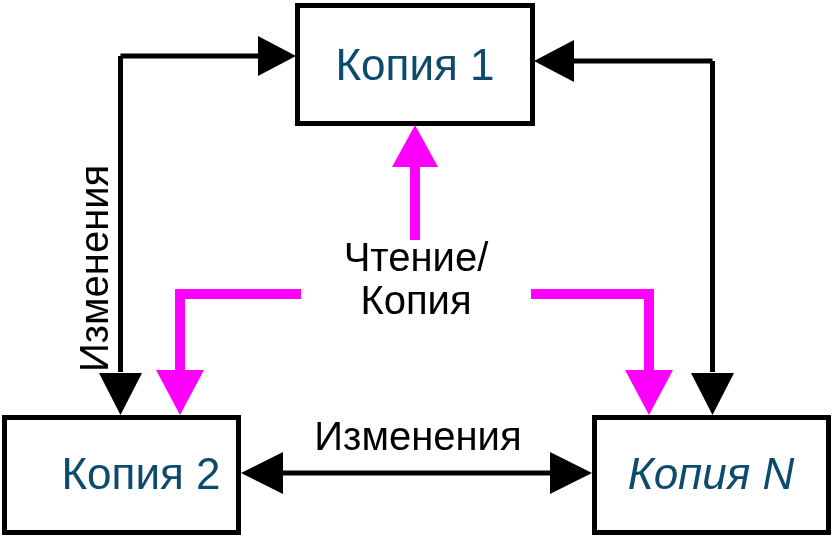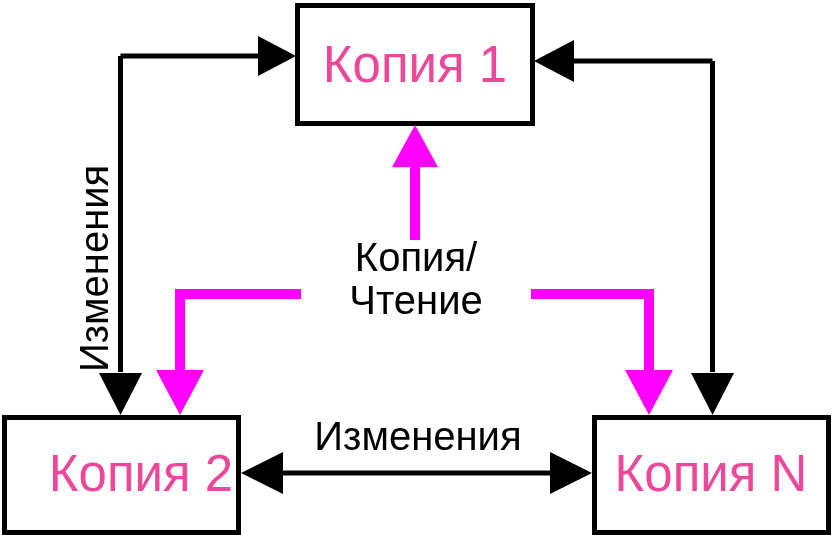--- a/index.html
+++ b/index.html
@@ -20,22 +20,22 @@
   #canvas svg {
     position: absolute;
     left: 0;
     top: 0;
   }
   .node-label {
     position: absolute;
     display: flex;
     align-items: center;
     justify-content: center;
-    font-size: 51px;
-    color: #ec4899;
+    font-size: 44px;
+    color: #0c4a6e;
     white-space: nowrap;
     letter-spacing: 0px;
   }
   .edge-label {
     position: absolute;
     font-size: 40px;
     color: #000000;
     white-space: nowrap;
     text-align: center;
     line-height: 1.08;
@@ -104,24 +104,24 @@
       <path d="M 531 294 L 649 294 L 649 374" fill="none" stroke="#FF00FF" stroke-width="10" stroke-linejoin="miter"></path>
       <polygon points="649,415 625,370 673,370" fill="#FF00FF"></polygon>
     </g>
 
   </svg>
 
   <div class="node-label" style="left:296px; top:4px; width:238px; height:121px;">Копия 1</div>
 
   <div class="node-label" style="left:2px; top:415px; width:238px; height:117px;padding-left:20px;">Копия 2</div>
 
-  <div class="node-label" style="left:592px; top:415px; width:238px; height:117px;">Копия N</div>
+  <div class="node-label" style="left:592px; top:415px; width:238px; height:117px;font-style:italic;">Копия N</div>
 
   <div class="vertical-label" style="left:72px; top:372px;">Изменения</div>
 
   <div class="edge-label" style="left:283px; top:415px; width:270px;">Изменения</div>
 
   <div class="edge-label" style="left:311px; top:236px; width:210px;">
-    <div>Копия/</div>
-    <div>Чтение</div>
+    <div>Чтение/</div>
+    <div>Копия</div>
   </div>
 
 </div>
 
 </body></html>

